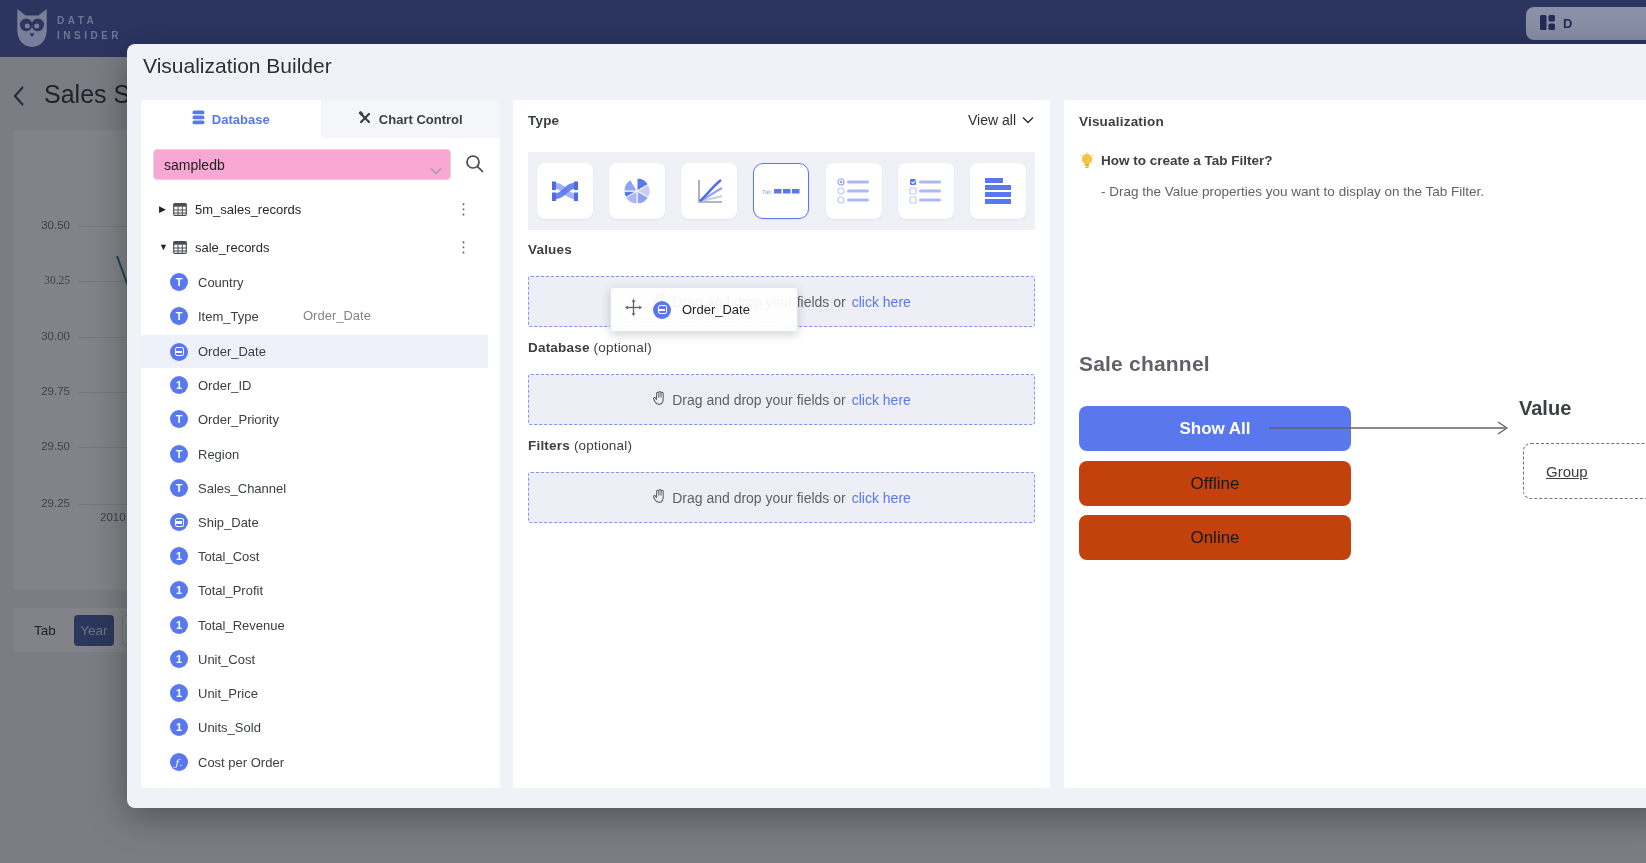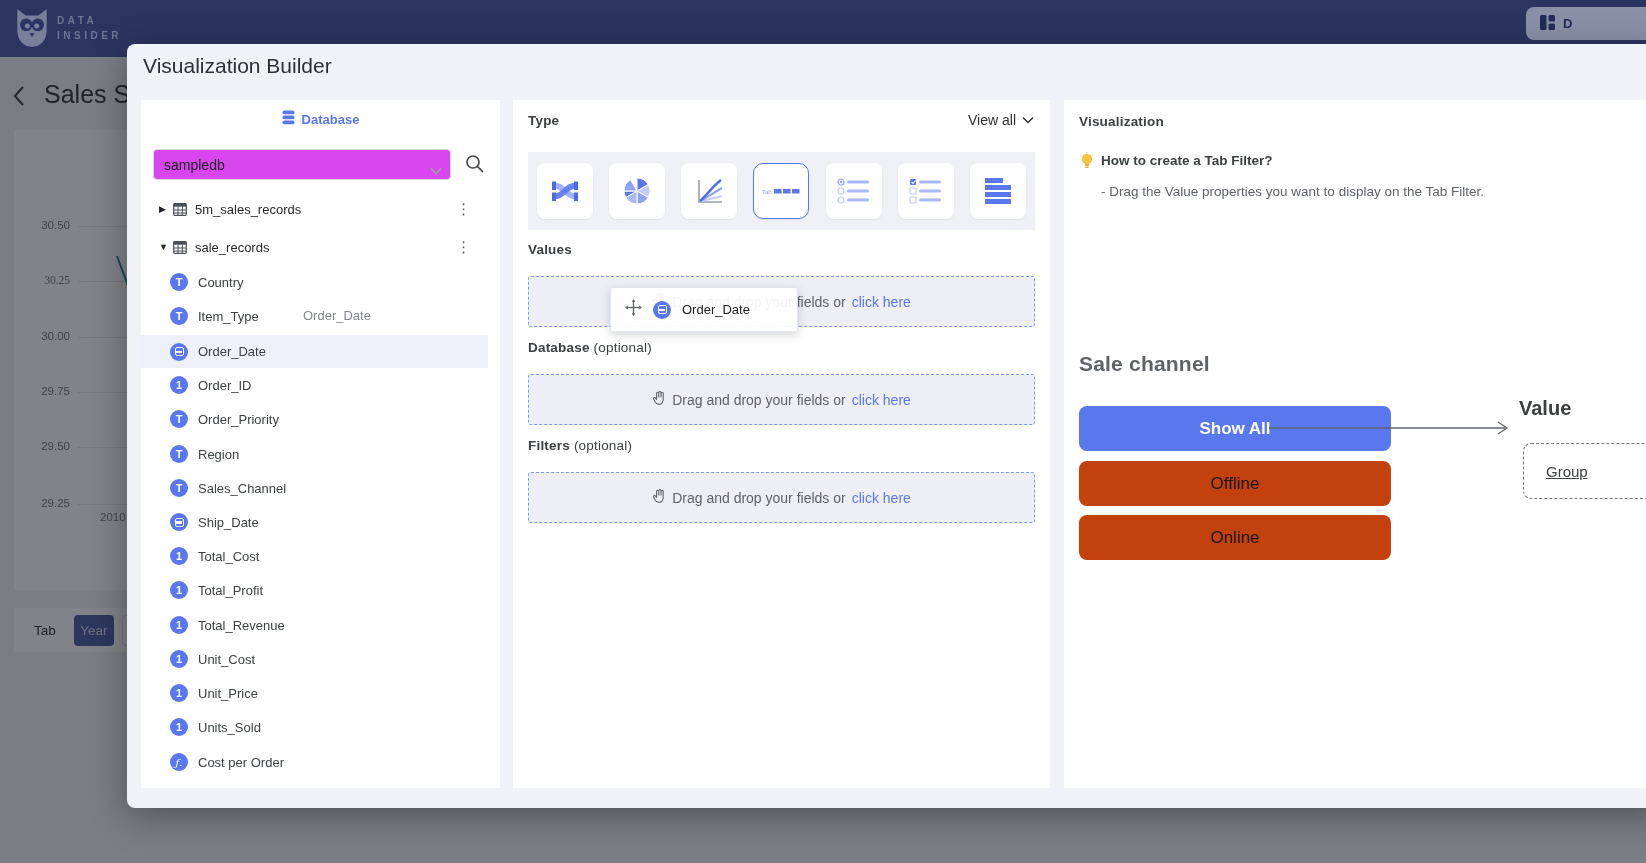--- a/index.html
+++ b/index.html
@@ -44,21 +44,21 @@
 
   .panel { position:absolute; top:56px; height:688px; background:#fff; }
 
   
   .db-panel { left:14px; width:359px; }
   .tabbar { position:absolute; top:0; left:0; width:359px; height:38px; display:flex; background:#f5f6f9; }
   .tab { flex:1; display:flex; align-items:center; justify-content:center; gap:7px; font-size:13px;
     font-weight:bold; color:#3c4043; cursor:pointer; }
   .tab.active { background:#fff; color:#5a78ee; }
   .select-box { position:absolute; left:12px; top:49px; width:298px; height:31px; border:1px solid #d5d8e0;
-    border-radius:4px; background:#d946ef; cursor:pointer; }
+    border-radius:4px; background:#f9a8d4; cursor:pointer; }
   .select-box input { position:absolute; left:0; top:0; width:100%; height:100%; border:none; outline:none;
     padding:0 26px 0 10px; font-size:14px; color:#202124; background:transparent;
     font-family:"Liberation Sans", sans-serif; }
   .select-chev { position:absolute; right:8px; top:11px; }
   .search-btn { position:absolute; left:324px; top:54px; cursor:pointer; }
 
   .tree-row { position:absolute; left:0; width:347px; height:28px; display:flex; align-items:center;
     cursor:pointer; }
   .row-selected { background:#eef0fa; height:33px; }
   .caret { margin-left:18px; width:12px; font-size:9px; color:#202124; }
@@ -100,21 +100,21 @@
 
   
   .viz-panel { left:937px; width:603px; }
   .viz-heading { position:absolute; left:15px; top:14px; font-size:13.5px; font-weight:bold; color:#3c4043;
     letter-spacing:0.2px; }
   .tip-title { position:absolute; left:37px; top:53px; font-size:13.5px; font-weight:bold; color:#3c4043; }
   .tip-bulb { position:absolute; left:15px; top:52px; }
   .tip-body { position:absolute; left:37px; top:84px; font-size:13.5px; color:#5f6368; }
   .widget-title { position:absolute; left:15px; top:252px; font-size:21px; font-weight:bold; color:#5f6368;
     letter-spacing:0.2px; }
-  .opt-btn { position:absolute; left:15px; width:312px; height:45px; border-radius:8px; display:flex;
+  .opt-btn { position:absolute; left:15px; width:272px; height:45px; border-radius:8px; display:flex;
     align-items:center; justify-content:center; font-size:17px; cursor:pointer; }
   .opt-selected { background:#5a78ee; color:#fff; font-weight:bold; }
   .opt-plain { background:#c2410c; color:#16181d; }
   .annot-arrow { position:absolute; left:205px; top:318px; }
   .annot-value { position:absolute; left:455px; top:297px; font-size:20px; font-weight:bold; color:#3c4043;
     white-space:nowrap; }
   .annot-box { position:absolute; left:459px; top:343px; width:170px; height:56px;
     border:1.5px dashed #70747c; border-radius:8px; display:flex; align-items:center; padding-left:22px; }
   .annot-group { font-size:15px; color:#3c4043; text-decoration:underline; white-space:nowrap; }
 </style>
@@ -194,20 +194,32 @@
         <div class="tab active">
           <span>
             <svg width="13" height="15" viewBox="0 0 13 15">
               <rect x="0.5" y="0.5" width="12" height="3.8" rx="1.9" fill="#5a78ee"></rect>
               <rect x="0.5" y="5.5" width="12" height="3.8" rx="1.9" fill="#5a78ee"></rect>
               <rect x="0.5" y="10.5" width="12" height="3.8" rx="1.9" fill="#5a78ee"></rect>
             </svg>
           </span>
           <span>Database</span>
         </div>
+        <div class="tab">
+          <span>
+            <svg width="14" height="14" viewBox="0 0 16 16">
+              <g stroke="#3c4043" stroke-width="2.6" stroke-linecap="round">
+                <path d="M3.5 12.5 L12.5 3.5"></path>
+                  <path d="M3.5 3.5 L12.5 12.5"></path>
+              </g>
+              <rect x="1" y="1" width="5" height="3.6" rx="0.8" fill="#3c4043" transform="rotate(45 3.5 2.8)"></rect>
+            </svg>
+          </span>
+          <span>Chart Control</span>
+        </div>
       </div>
 
       <div class="select-box">
         <input readonly="" value="sampledb" style="">
         <span class="select-chev">
           <svg width="12" height="8" viewBox="0 0 12 8">
               <polyline points="1,1.5 6,6.5 11,1.5" fill="none" stroke="#9aa0a6" stroke-width="1.6"></polyline>
             </svg>
         </span>
       </div>

